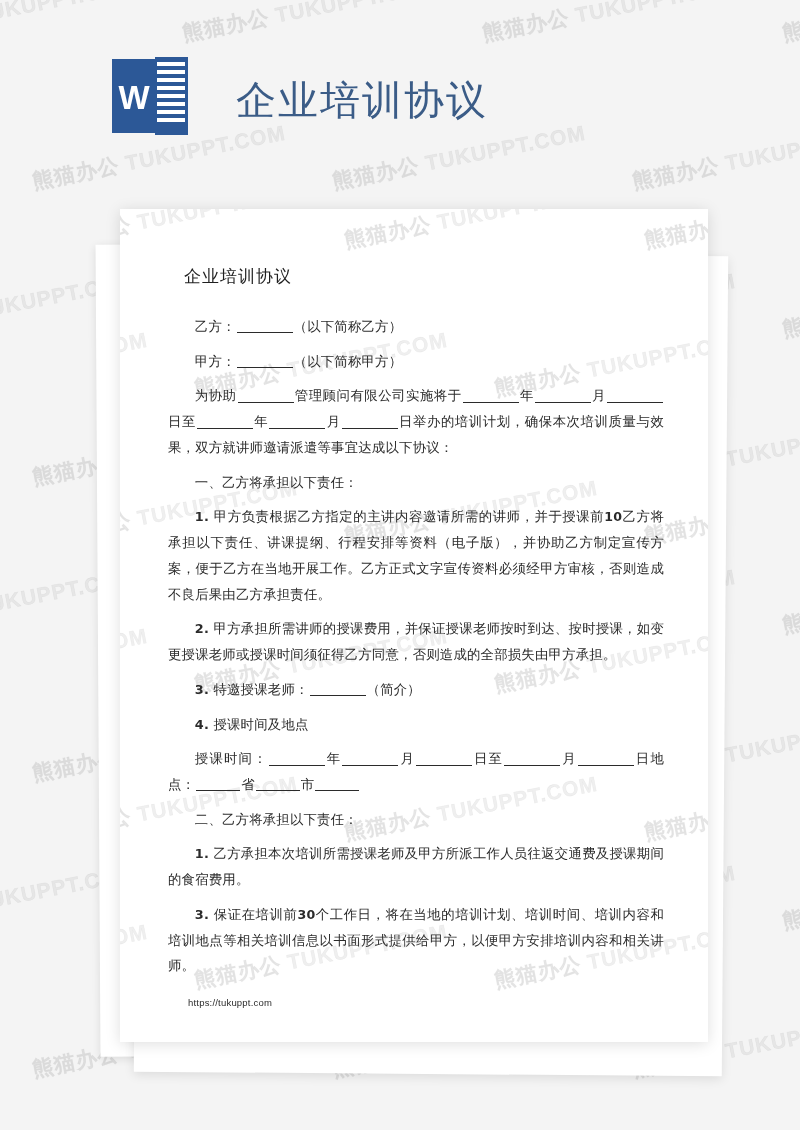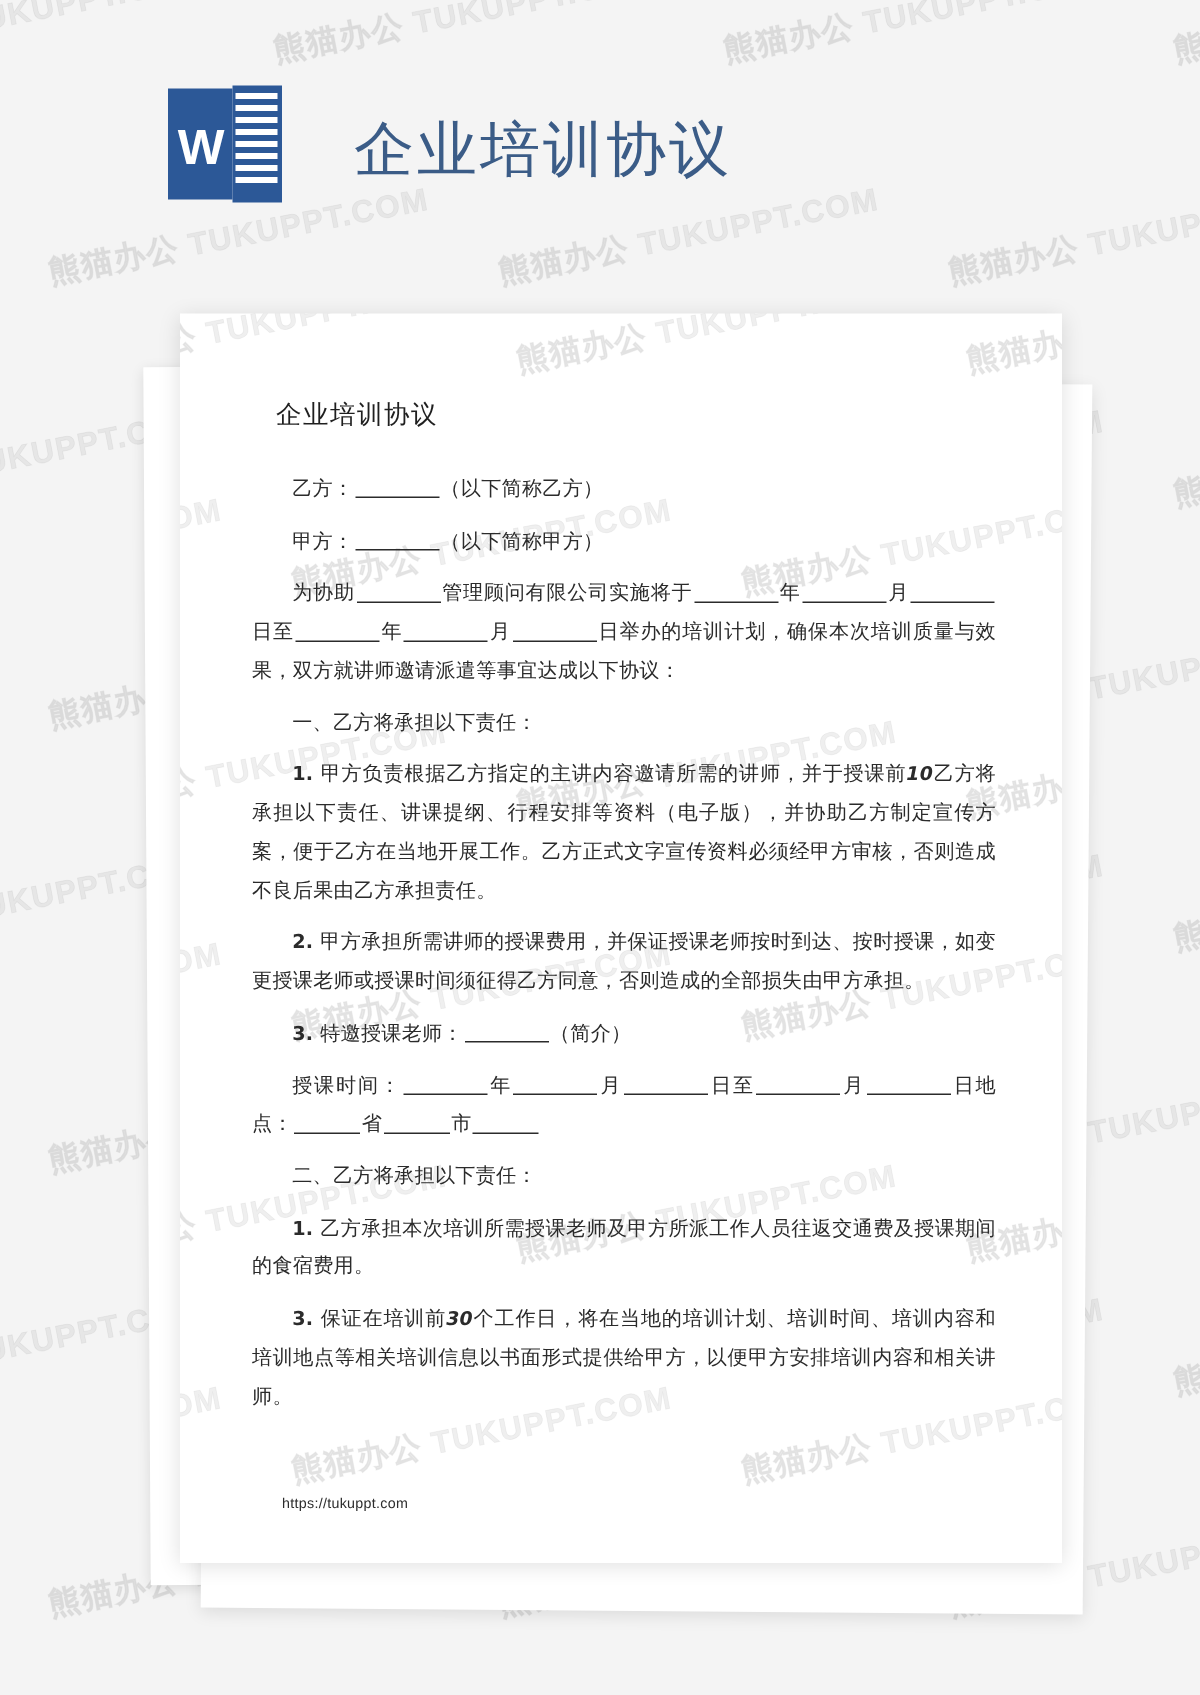--- a/index.html
+++ b/index.html
@@ -156,21 +156,21 @@
   }
   .p {
     font-size: 13.4px;
     line-height: 1.92;
     margin: 0 0 9px 0;
     text-indent: 2em;
     text-align: justify;
     color: #2b2b2b;
     letter-spacing: 0.2px;
   }
-  .p .b { font-weight: 700; font-family: "DejaVu Sans", sans-serif; font-size: 12.6px; font-style: italic; }
+  .p .b { font-weight: 700; font-family: "DejaVu Sans", sans-serif; font-size: 12.6px; }
   .p .n { font-weight: 700; font-family: "DejaVu Sans", sans-serif; font-size: 12.8px; }
   .blank {
     display: inline-block;
     border-bottom: 1.4px solid #2b2b2b;
     min-width: 62px;
     height: 0.95em;
     vertical-align: -0.18em;
     margin: 0 1px;
   }
   .blank.sm  { min-width: 44px; }
@@ -294,20 +294,24 @@
     <p class="p">
       <span class="n">2.</span>
       <span>甲方承担所需讲师的授课费用，并保证授课老师按时到达、按时授课，如变更授课老师或授课时间须征得乙方同意，否则造成的全部损失由甲方承担。</span>
     </p>
 
     <p class="p">
       <span class="n">3.</span>
       <span>特邀授课老师：</span><span class="blank md"></span><span>（简介）</span>
     </p>
 
+    <p class="p">
+      <span class="n">4.</span>
+      <span>授课时间及地点</span>
+    </p>
 
     <p class="p">
       <span>授课时间：</span><span class="blank md"></span><span>年</span><span class="blank md"></span><span>月</span><span class="blank md"></span><span>日至</span><span class="blank md"></span><span>月</span><span class="blank md"></span><span>日地点：</span><span class="blank sm"></span><span>省</span><span class="blank sm"></span><span>市</span><span class="blank sm"></span>
     </p>
 
     <p class="p">二、乙方将承担以下责任：</p>
 
     <p class="p">
       <span class="n">1.</span>
       <span>乙方承担本次培训所需授课老师及甲方所派工作人员往返交通费及授课期间的食宿费用。</span>

